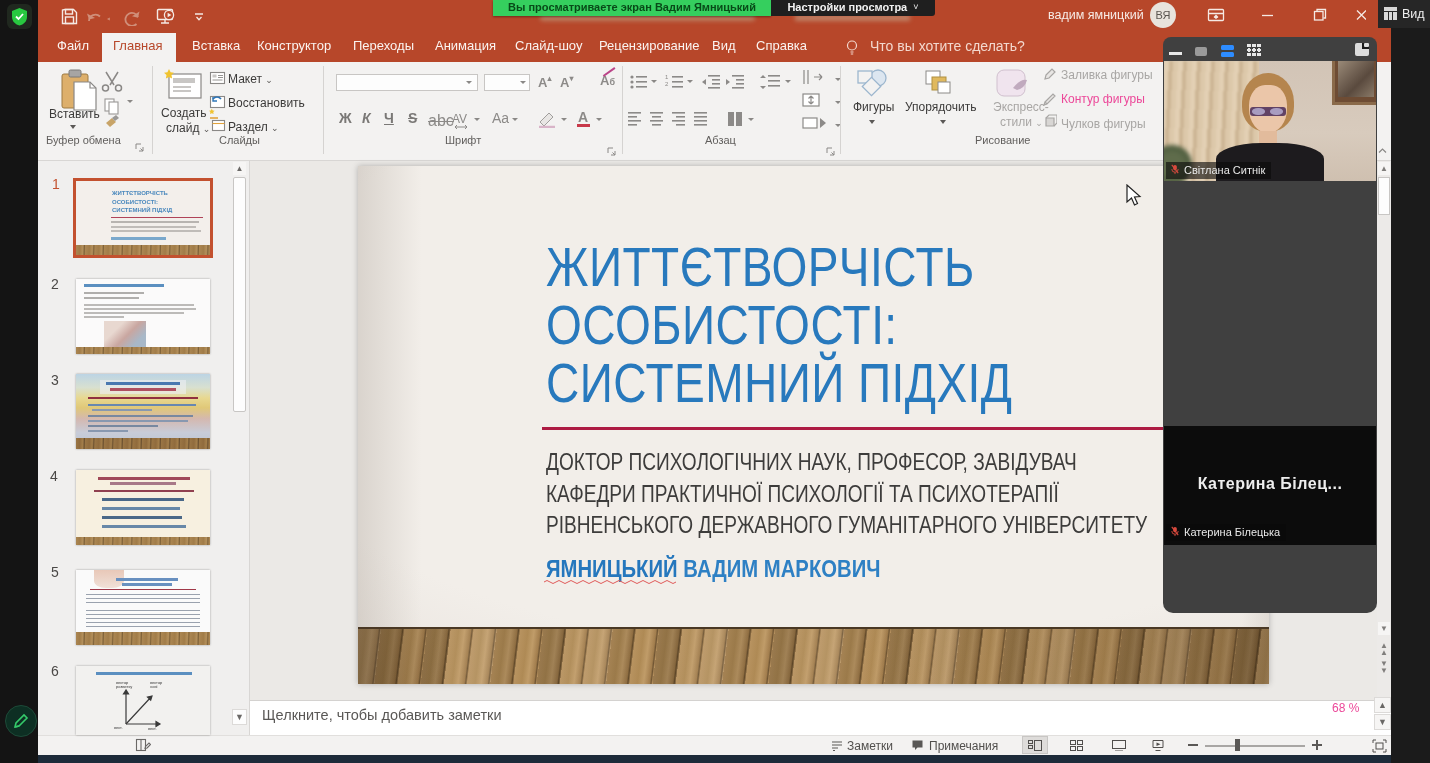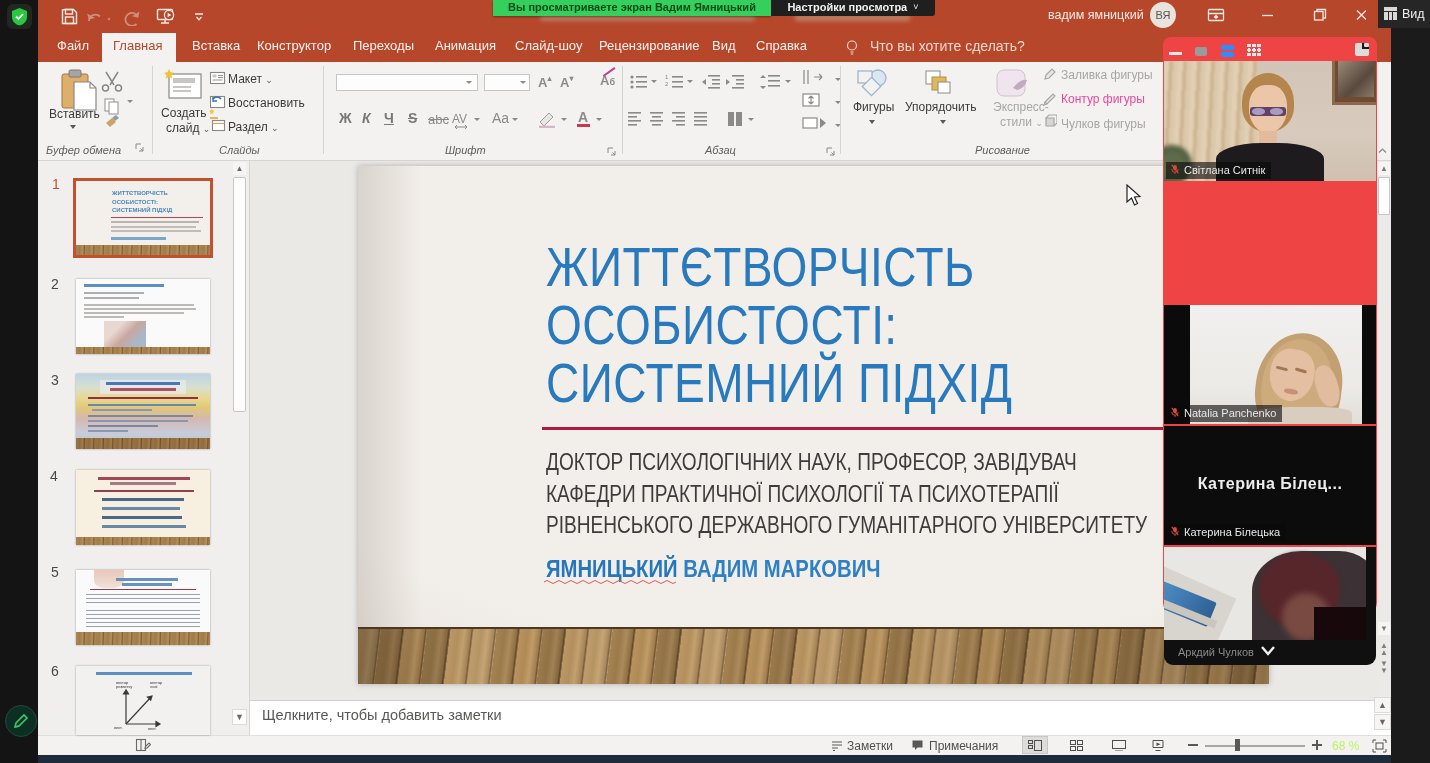--- a/index.html
+++ b/index.html
@@ -20,24 +20,24 @@
   #vscroll { left:1377px; top:161px; width:14px; height:539px; background:#f0efee; }
 
   
   #leftcol { left:0; top:0; width:38px; height:763px; background:#141414; }
 
   
   #rightcol { left:1391px; top:28px; width:39px; height:735px; background:#1b1b1b; }
   #vidbtn { left:1378px; top:0; width:52px; height:28px; background:#262626; color:#f0f0f0; font-size:12px; line-height:28px; }
 
   
-  #zoomwrap { left:1163px; top:37px; width:214px; height:576px; background:#ef4444; border-radius:8px 8px 10px 10px; }
+  #zoomwrap { left:1163px; top:37px; width:214px; height:576px; background:#404040; border-radius:8px 8px 10px 10px; }
 
   .tabtxt { position:absolute; top:30px; height:32px; line-height:32px; font-size:13px; color:#fbf4f1; white-space:nowrap; }
-  .grouplabel { position:absolute; top:144px; font-size:11px; color:#605e5c; white-space:nowrap;font-style:italic; }
+  .grouplabel { position:absolute; top:134px; font-size:11px; color:#605e5c; white-space:nowrap; }
   .gdiv { position:absolute; top:66px; width:1px; height:88px; background:#d5d3d1; }
   .btnlabel { position:absolute; font-size:12px; color:#3b3a39; white-space:nowrap; }
   .caret { position:absolute; width:0; height:0; border-left:3px solid transparent; border-right:3px solid transparent; border-top:4px solid #5a5856; }
   .caretsmall { position:absolute; width:0; height:0; border-left:3px solid transparent; border-right:3px solid transparent; border-top:3px solid #8a8886; }
 
   .namelabel { position:absolute; left:2px; background:rgba(10,10,10,0.62); color:#e8e8e8; font-size:11px; height:17px; line-height:17px; padding:0 6px 0 18px; white-space:nowrap; }
   .miccross { position:absolute; left:4px; top:3px; width:10px; height:11px; }
 </style>
 </head>
 <body>
@@ -190,21 +190,21 @@
   <div class="caretsmall" style="left:466px;top:81px"></div>
   <div class="abs" style="left:484px;top:74px;width:46px;height:17px;background:#fdfdfd;border:1px solid #c8c6c4"></div>
   <div class="caretsmall" style="left:520px;top:81px"></div>
   <div class="abs" style="left:538px;top:74px;color:#8c8a88;font-size:13px;font-weight:bold">A<span style="font-size:8px;vertical-align:6px">▴</span></div>
   <div class="abs" style="left:560px;top:74px;color:#8c8a88;font-size:13px;font-weight:bold">A<span style="font-size:8px;vertical-align:6px">▾</span></div>
   <div class="abs" style="left:600px;top:73px;color:#8c8a88;font-size:13px;font-weight:bold">A<span style="font-size:9px">б</span><span style="position:absolute;left:2px;top:-2px;width:14px;height:1.5px;background:#b48;transform:rotate(-35deg)"></span></div>
   <div class="abs" style="left:339px;top:110px;color:#7a7876;font-size:14px;font-weight:bold">Ж</div>
   <div class="abs" style="left:362px;top:110px;color:#7a7876;font-size:14px;font-weight:bold;font-style:italic">К</div>
   <div class="abs" style="left:384px;top:110px;color:#7a7876;font-size:14px;font-weight:bold;text-decoration:underline">Ч</div>
   <div class="abs" style="left:408px;top:110px;color:#7a7876;font-size:14px;font-weight:bold;text-decoration:line-through">S</div>
-  <div class="abs" style="left:428px;top:112px;color:#8c8a88;font-size:13px;text-decoration:line-through">abc</div>
+  <div class="abs" style="left:428px;top:112px;color:#8c8a88;font-size:16px;text-decoration:line-through">abc</div>
   <div class="abs" style="left:452px;top:112px;color:#8c8a88;font-size:12px">AV</div>
   <svg class="abs" style="left:453px;top:124px" width="16" height="6" viewBox="0 0 16 6">
       <path d="M2 3 h12 M2 3 l2 -2 M2 3 l2 2 M14 3 l-2 -2 M14 3 l-2 2" stroke="#8c8a88" stroke-width="1" fill="none"></path>
     </svg>
   <div class="caretsmall" style="left:474px;top:118px"></div>
   <div class="abs" style="left:492px;top:110px;color:#8c8a88;font-size:14px">Aa</div>
   <div class="caretsmall" style="left:512px;top:118px"></div>
   <svg class="abs" style="left:538px;top:108px" width="20" height="20" viewBox="0 0 20 20">
     <path d="M2 14 l9 -9 l4 4 l-9 9 z" fill="#e8e6e4" stroke="#a09e9c" stroke-width="1"></path>
     <path d="M1 19 h16" stroke="#d8b4c8" stroke-width="2.5"></path>
@@ -496,21 +496,21 @@
   <svg class="abs" style="left:1152px;top:740px" width="12" height="11" viewBox="0 0 12 11">
       <path d="M1 0.5 h10 v7 h-10 z M3.5 10.5 h5" stroke="#504e4c" fill="none"></path>
       <path d="M4.5 2.5 l4 1.8 l-4 1.8 z" fill="#504e4c"></path>
     </svg>
 
   <div class="abs" style="left:1188px;top:744px;width:10px;height:2px;background:#5a5856"></div>
   <div class="abs" style="left:1205px;top:745px;width:100px;height:1.5px;background:#a8a6a4"></div>
   <div class="abs" style="left:1235px;top:739px;width:5px;height:12px;background:#5a5856"></div>
   <div class="abs" style="left:1312px;top:744px;width:10px;height:2px;background:#5a5856"></div>
   <div class="abs" style="left:1312px;top:740px;width:10px;height:2px;background:#5a5856;transform:rotate(90deg);transform-origin:center;top:744px"></div>
-  <div class="abs" style="left:1332px;top:739px;color:#bef264;font-size:12px">68 %</div>
+  <div class="abs" style="left:1332px;top:701px;color:#ec4899;font-size:12px">68 %</div>
   <svg class="abs" style="left:1372px;top:739px" width="15" height="14" viewBox="0 0 15 14">
       <g stroke="#504e4c" fill="none">
         <path d="M1 4 v-3 h3 M11 1 h3 v3 M14 10 v3 h-3 M4 13 h-3 v-3"></path>
         <rect x="4" y="4" width="7" height="6"></rect>
       </g>
     </svg>
 
   <div class="abs" style="left:7px;top:4px;width:25px;height:25px;border-radius:6px;background:#20281f"></div>
   <svg class="abs" style="left:11px;top:7px" width="17" height="19" viewBox="0 0 17 19">
     <path d="M8.5 1 L16 4 V10 C16 14.5 12.5 17.5 8.5 18.5 C4.5 17.5 1 14.5 1 10 V4 Z" fill="#28c840"></path>
@@ -557,62 +557,26 @@
       <div style="position:absolute;left:52px;top:82px;width:108px;height:38px;background:#1d1b1e;border-radius:42% 42% 0 0"></div>
       <div class="namelabel" style="top:101px">Світлана Ситнік</div>
       <svg class="miccross" style="left:6px;top:103px" width="10" height="12" viewBox="0 0 10 12">
           <rect x="3" y="1" width="4" height="6" rx="2" fill="#d84a3e"></rect>
           <path d="M1.5 5.5 a3.5 3.5 0 0 0 7 0 M5 9 v2" stroke="#d84a3e" stroke-width="1" fill="none"></path>
           <path d="M1.5 1 L8.5 10" stroke="#d84a3e" stroke-width="1.2"></path>
         </svg>
     </div>
 
 
-    <div style="position:absolute;left:1px;top:268px;width:212px;height:119px;overflow:hidden;background:#0b0b0b">
-      <div style="position:absolute;left:26px;top:0;width:172px;height:119px;background:linear-gradient(180deg,#f1f0ee 0%,#eceae7 70%,#e2ded8 100%)"></div>
-
-      <div style="position:absolute;left:92px;top:28px;width:86px;height:104px;background:#c2a072;border-radius:52% 48% 42% 42%;transform:rotate(7deg)"></div>
-      <div style="position:absolute;left:98px;top:34px;width:70px;height:90px;background:#cdab7c;border-radius:52% 48% 42% 42%;transform:rotate(7deg)"></div>
-
-      <div style="position:absolute;left:106px;top:44px;width:44px;height:52px;background:#e5bfa1;border-radius:46% 46% 55% 55%;transform:rotate(9deg)"></div>
-      <div style="position:absolute;left:112px;top:62px;width:12px;height:2.5px;background:#a07852;border-radius:2px;transform:rotate(14deg)"></div>
-      <div style="position:absolute;left:131px;top:64px;width:12px;height:2.5px;background:#a07852;border-radius:2px;transform:rotate(16deg)"></div>
-      <div style="position:absolute;left:120px;top:84px;width:14px;height:5px;background:#c89078;border-radius:40%;transform:rotate(10deg)"></div>
-
-      <div style="position:absolute;left:152px;top:60px;width:22px;height:42px;background:#e2bc9e;border-radius:45%;transform:rotate(-16deg)"></div>
-
-      <div style="position:absolute;left:84px;top:102px;width:104px;height:20px;background:#d9cdc0;border-radius:40% 30% 0 0"></div>
-      <div class="namelabel" style="top:100px">Natalia Panchenko</div>
-      <svg class="miccross" style="left:6px;top:102px" width="10" height="12" viewBox="0 0 10 12">
-          <rect x="3" y="1" width="4" height="6" rx="2" fill="#d84a3e"></rect>
-          <path d="M1.5 5.5 a3.5 3.5 0 0 0 7 0 M5 9 v2" stroke="#d84a3e" stroke-width="1" fill="none"></path>
-          <path d="M1.5 1 L8.5 10" stroke="#d84a3e" stroke-width="1.2"></path>
-        </svg>
-    </div>
 
     <div style="position:absolute;left:1px;top:389px;width:212px;height:119px;overflow:hidden;background:#0c0c0c">
       <div style="position:absolute;left:0;top:49px;width:212px;height:20px;text-align:center;color:#ededed;font-size:16px;font-weight:bold;letter-spacing:0.5px">Катерина Білец...</div>
       <div class="namelabel" style="top:98px">Катерина Білецька</div>
       <svg class="miccross" style="left:6px;top:100px" width="10" height="12" viewBox="0 0 10 12">
           <rect x="3" y="1" width="4" height="6" rx="2" fill="#d84a3e"></rect>
           <path d="M1.5 5.5 a3.5 3.5 0 0 0 7 0 M5 9 v2" stroke="#d84a3e" stroke-width="1" fill="none"></path>
           <path d="M1.5 1 L8.5 10" stroke="#d84a3e" stroke-width="1.2"></path>
         </svg>
     </div>
 
-    <div style="position:absolute;left:1px;top:510px;width:212px;height:118px;overflow:hidden;background:#101010;border-radius:0 0 9px 9px">
-      <div style="position:absolute;left:0;top:0;width:202px;height:93px;background:#e9e7e4;overflow:hidden">
-        <div style="position:absolute;left:-30px;top:30px;width:90px;height:80px;background:#d8d4ce;transform:rotate(24deg)"></div>
-        <div style="position:absolute;left:-8px;top:44px;width:58px;height:26px;background:linear-gradient(100deg,#4d8ec4,#2e5f94);transform:rotate(22deg);border-radius:2px"></div>
-        <div style="position:absolute;left:-8px;top:62px;width:62px;height:8px;background:#cac5bd;transform:rotate(22deg)"></div>
-        <div style="position:absolute;left:88px;top:4px;width:124px;height:100px;background:#3c3134;border-radius:40% 30% 0 0"></div>
-        <div style="position:absolute;left:96px;top:6px;width:80px;height:74px;background:#57262b;border-radius:48%;filter:blur(2px)"></div>
-        <div style="position:absolute;left:118px;top:46px;width:48px;height:48px;background:#794a41;border-radius:50%;filter:blur(3px)"></div>
-        <div style="position:absolute;left:150px;top:60px;width:62px;height:40px;background:#17090b"></div>
-      </div>
-      <div style="position:absolute;left:14px;top:99px;color:#8a8a8a;font-size:11px">Аркдий Чулков</div>
-      <svg style="position:absolute;left:96px;top:98px" width="16" height="12" viewBox="0 0 16 12">
-          <path d="M2 2 L8 9 L14 2" stroke="#f0f0f0" stroke-width="2.4" fill="none"></path>
-        </svg>
-    </div>
   </div>
 
 </div>
 
 </body></html>

